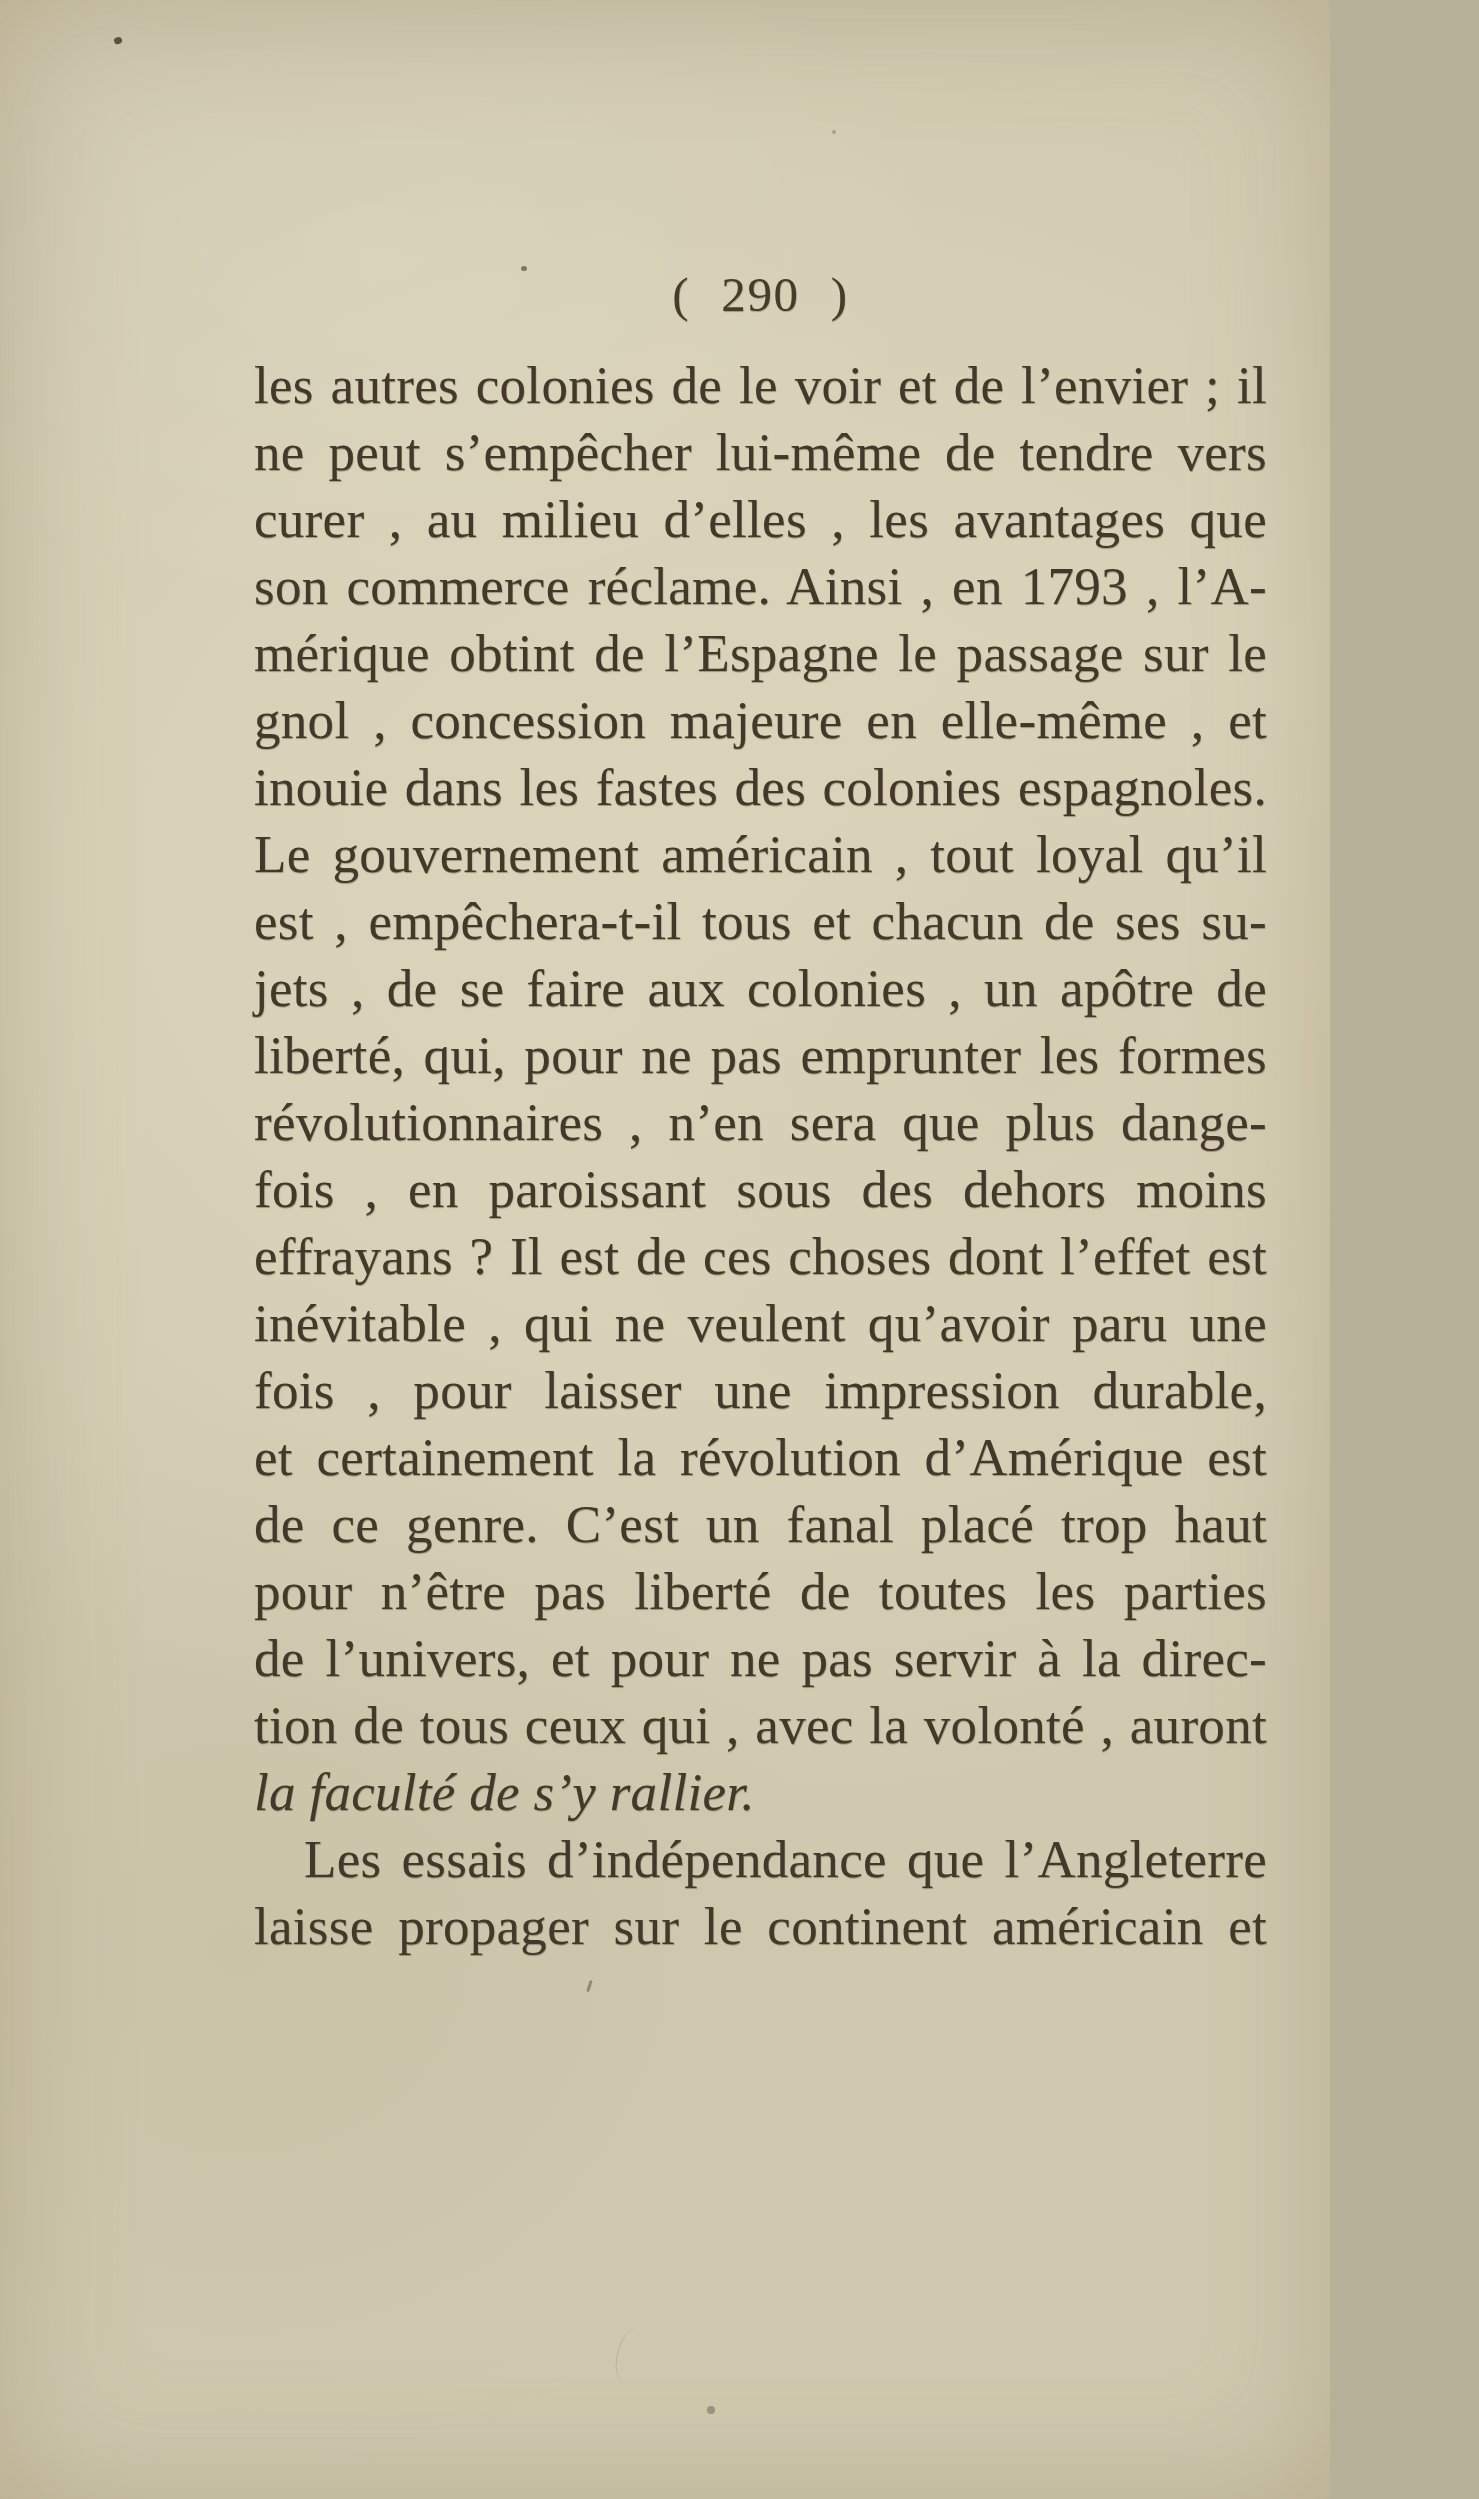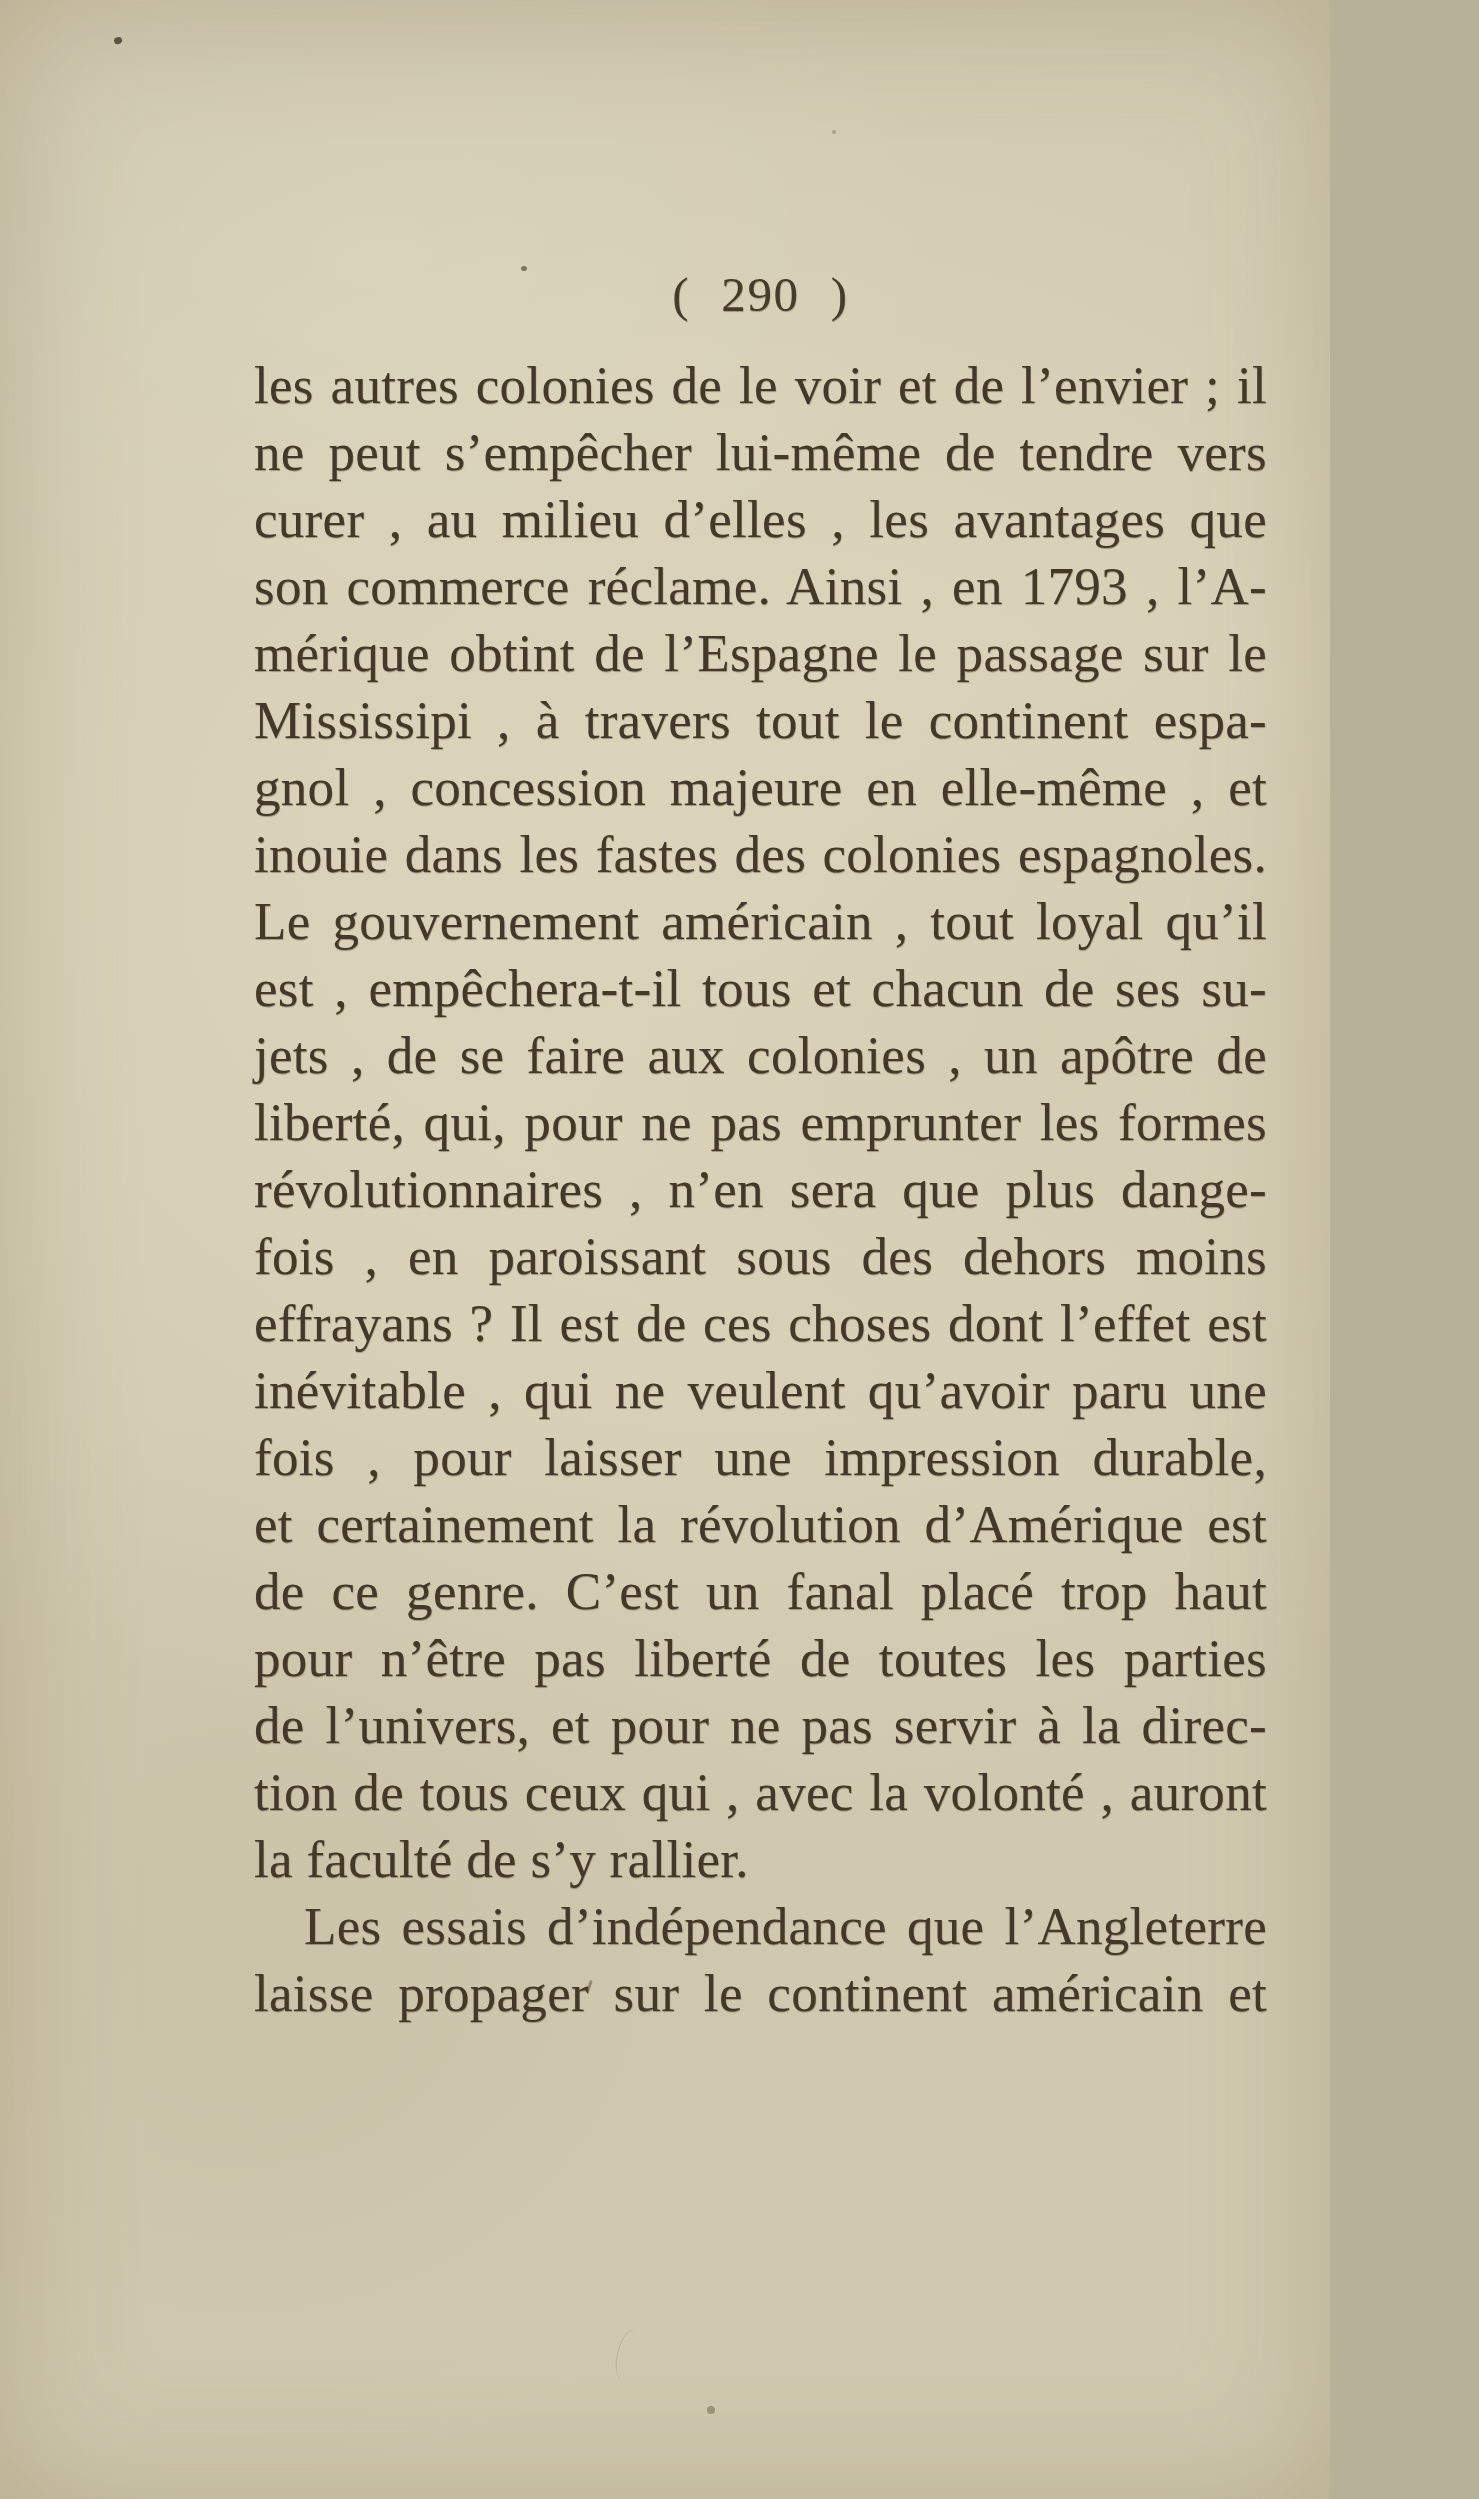--- a/index.html
+++ b/index.html
@@ -48,20 +48,21 @@
     letter-spacing: 0.3px;
     white-space: normal;
     text-align: justify;
     text-align-last: justify;
     font-variant-numeric: oldstyle-nums;
     text-shadow: 0.5px 0.5px 0.8px rgba(62,50,36,0.38);
   }
   .line.no-just {
     text-align: left;
     text-align-last: left;
+    font-style: italic;
   }
   .line.indent {
     padding-left: 50px;
   }
   .speck {
     position: absolute;
     border-radius: 50%;
   }
   .speck-1 { left: 114px; top: 37px;  width: 8.4px; height: 6.7px; background: #4a3e30; opacity: .85; transform: rotate(-15deg); }
   .speck-2 { left: 521px; top: 266px; width: 5.9px;  height: 5px; background: #5b4d3b; opacity: .7; }
@@ -89,21 +90,20 @@
 
 <div class="page">
   <div class="page-number">( 290 )</div>
 
   <div class="text-block">
       <div class="line">les autres colonies de le voir et de l’envier ; il</div>
       <div class="line">ne peut s’empêcher lui-même de tendre vers</div>
       <div class="line">curer , au milieu d’elles , les avantages que</div>
       <div class="line">son commerce réclame. Ainsi , en 1793 , l’A-</div>
       <div class="line">mérique obtint de l’Espagne le passage sur le</div>
-      <div class="line">Mississipi , à travers tout le continent espa-</div>
       <div class="line">gnol , concession majeure en elle-même , et</div>
       <div class="line">inouie dans les fastes des colonies espagnoles.</div>
       <div class="line">Le gouvernement américain , tout loyal qu’il</div>
       <div class="line">est , empêchera-t-il tous et chacun de ses su-</div>
       <div class="line">jets , de se faire aux colonies , un apôtre de</div>
       <div class="line">liberté, qui, pour ne pas emprunter les formes</div>
       <div class="line">révolutionnaires , n’en sera que plus dange-</div>
       <div class="line">fois , en paroissant sous des dehors moins</div>
       <div class="line">effrayans ? Il est de ces choses dont l’effet est</div>
       <div class="line">inévitable , qui ne veulent qu’avoir paru une</div>

